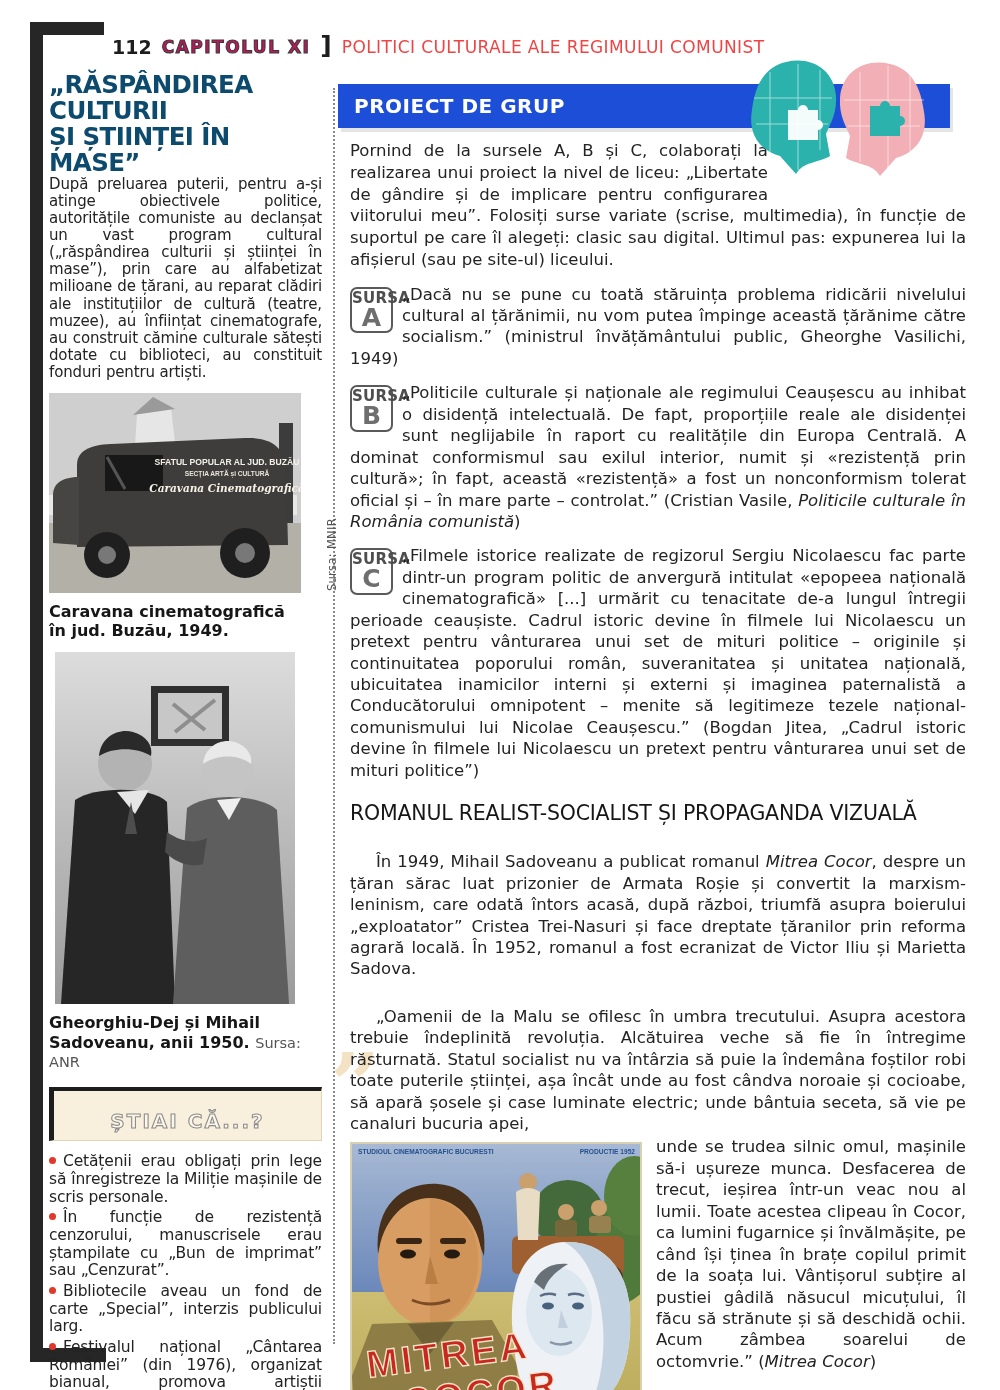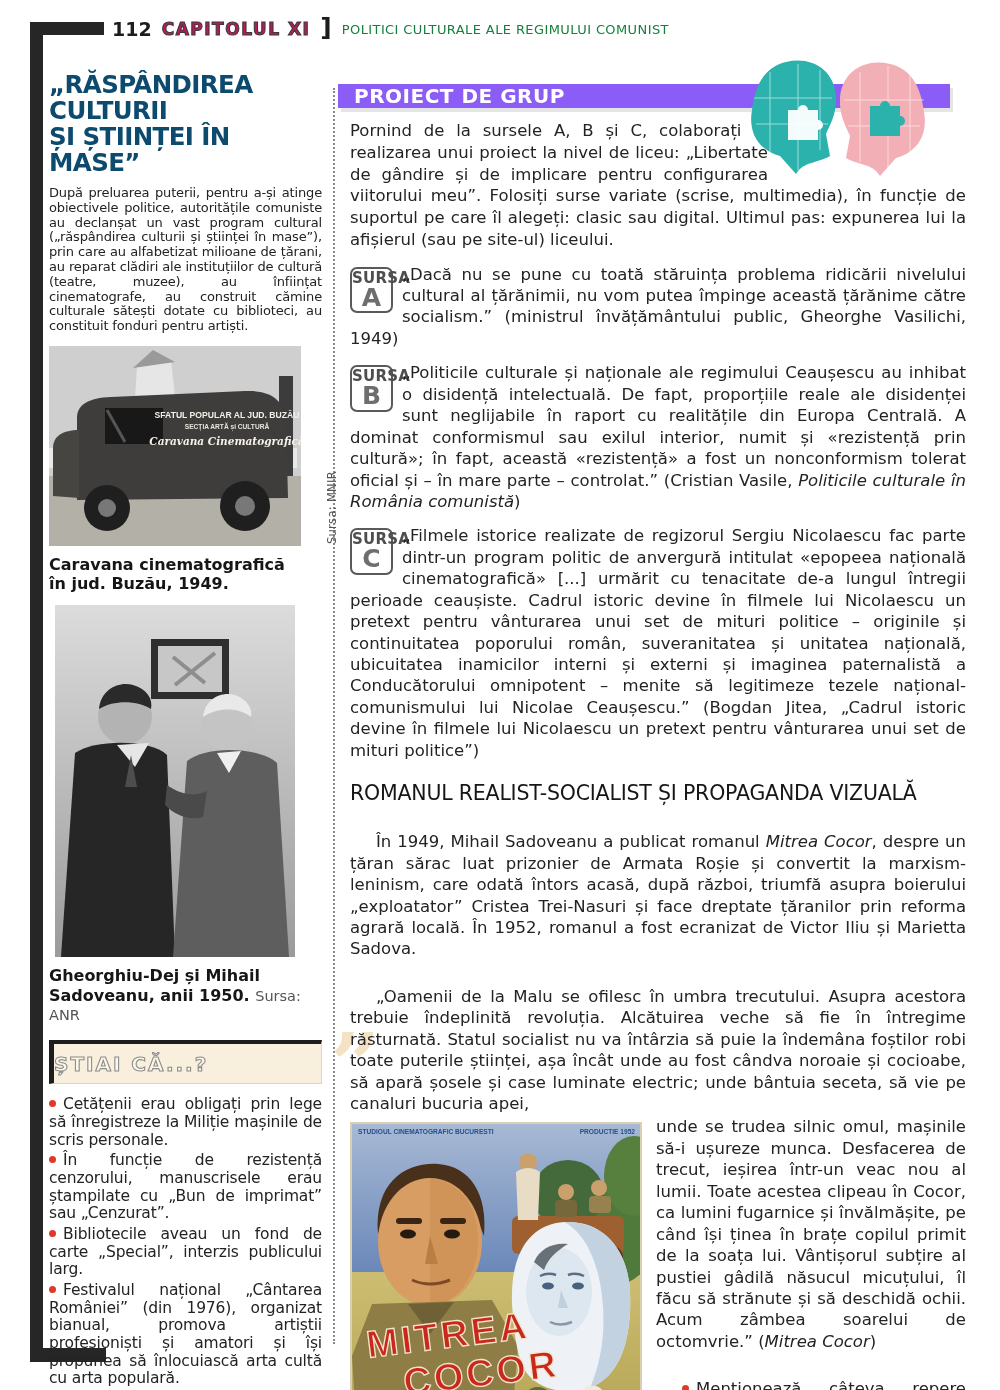--- a/index.html
+++ b/index.html
@@ -9,46 +9,46 @@
     background: #ffffff; color: #232323;
     font-family: "DejaVu Sans", "Liberation Sans", sans-serif;
   }
   
   .frame { position:absolute; background:#262626; }
   .frame-top { left:30px; top:22px; width:74px; height:13px; }
   .frame-v   { left:30px; top:22px; width:13px; height:1326px; }
   .frame-foot{ left:30px; top:1348px; width:76px; height:14px; }
 
   
-  .hdr { position:absolute; left:112px; top:16px; display:flex; align-items:center; gap:10px; white-space:nowrap; }
+  .hdr { position:absolute; left:112px; top:34px; display:flex; align-items:center; gap:10px; white-space:nowrap; }
   .hdr .pgnum { font-size:19px; font-weight:800; color:#1d1d1d; }
   .hdr .chapter { font-size:17px; font-weight:900; letter-spacing:1.5px; color:#be185d; -webkit-text-stroke:1.1px #3a3a3a; }
   .hdr .bracket { font-size:25px; font-weight:800; color:#1d1d1d; margin-top:-3px; }
-  .hdr .htitle { font-size:13px; letter-spacing:0.4px; color:#15803d; }
+  .hdr .htitle { font-size:17px; letter-spacing:0.4px; color:#ef4444; }
 
   .divider { position:absolute; left:333px; top:88px; height:1256px; width:0; border-left:2px dotted #8a8a8a; }
 
   
   .col-left { position:absolute; left:49px; top:72px; width:273px; }
   .col-left h1 { font-size:24.5px; line-height:1.06; font-weight:800; letter-spacing:-0.6px; color:#0c4a6e; }
-  .intro { margin-top:10px; font-size:13px; line-height:1.14; text-align:justify; letter-spacing:-0.15px; }
+  .intro { margin-top:0; font-size:15px; line-height:1.14; text-align:justify; letter-spacing:-0.15px; }
   .photo { position:relative; margin-top:12px; }
   .photo svg { display:block; }
   .vsrc { position:absolute; right:-17px; bottom:2px; writing-mode:vertical-rl; transform:rotate(180deg); font-size:11.5px; color:#555; letter-spacing:0.3px; }
   .cap { font-size:16px; font-weight:700; line-height:1.2; margin-top:9px; color:#161616; }
   .cap .src { font-weight:400; color:#555; font-size:14.5px; }
-  .stiai { margin-top:16px; background:#f8efdc; border:1px solid #e3d5b4; border-top:4px solid #1d1d1d; border-left:5px solid #1d1d1d; padding:8px 0 7px; }
+  .stiai { margin-top:16px; background:#f8efdc; border:1px solid #e3d5b4; border-top:4px solid #1d1d1d; border-left:5px solid #1d1d1d; text-align:center; padding:18px 0 7px; }
   .stiai span { font-size:20px; font-weight:700; letter-spacing:2px; color:#fdf7e9; -webkit-text-stroke:1.1px #8d8d8d; }
   .stiai-list { margin-top:12px; list-style:none; font-size:15.5px; line-height:1.14; text-align:justify; letter-spacing:-0.15px; }
   .stiai-list li { margin-bottom:3px; }
   .dot { display:inline-block; width:7px; height:7px; border-radius:50%; background:#e2372b; margin-right:7px; vertical-align:2px; }
 
   
   .col-right { position:absolute; left:350px; top:70px; width:616px; }
-  .banner { position:relative; margin-left:-12px; width:612px; height:24px; background:#8b5cf6; display:flex; align-items:center; padding-left:16px; box-shadow:3px 4px 0 rgba(0,0,0,0.10); }
+  .banner { position:relative; margin-left:-12px; width:612px; height:44px; background:#1d4ed8; display:flex; align-items:center; padding-left:16px; box-shadow:3px 4px 0 rgba(0,0,0,0.10); }
   .banner > span { color:#ffffff; font-size:20px; font-weight:800; letter-spacing:0.5px; }
   .puzzle { position:absolute; right:14px; top:-26px; width:196px; height:122px; }
   .proj { margin-top:12px; font-size:16.5px; line-height:1.32; text-align:justify; }
   .proj .spacer { float:right; width:198px; height:58px; }
 
   .src-block { margin-top:13px; font-size:16.5px; line-height:1.3; text-align:justify; }
   .sursa-tag { float:left; width:43px; border:2.5px solid #5a5a5a; border-radius:7px; background:#fff; text-align:center; margin:3px 9px 1px 0; padding:2px 0 2px; }
   .sursa-tag .w { display:block; font-size:15px; font-weight:800; color:#4e4e4e; line-height:1; letter-spacing:0.2px; }
   .sursa-tag .l { display:block; font-size:25px; font-weight:800; color:#6e6e6e; line-height:0.95; }
 

